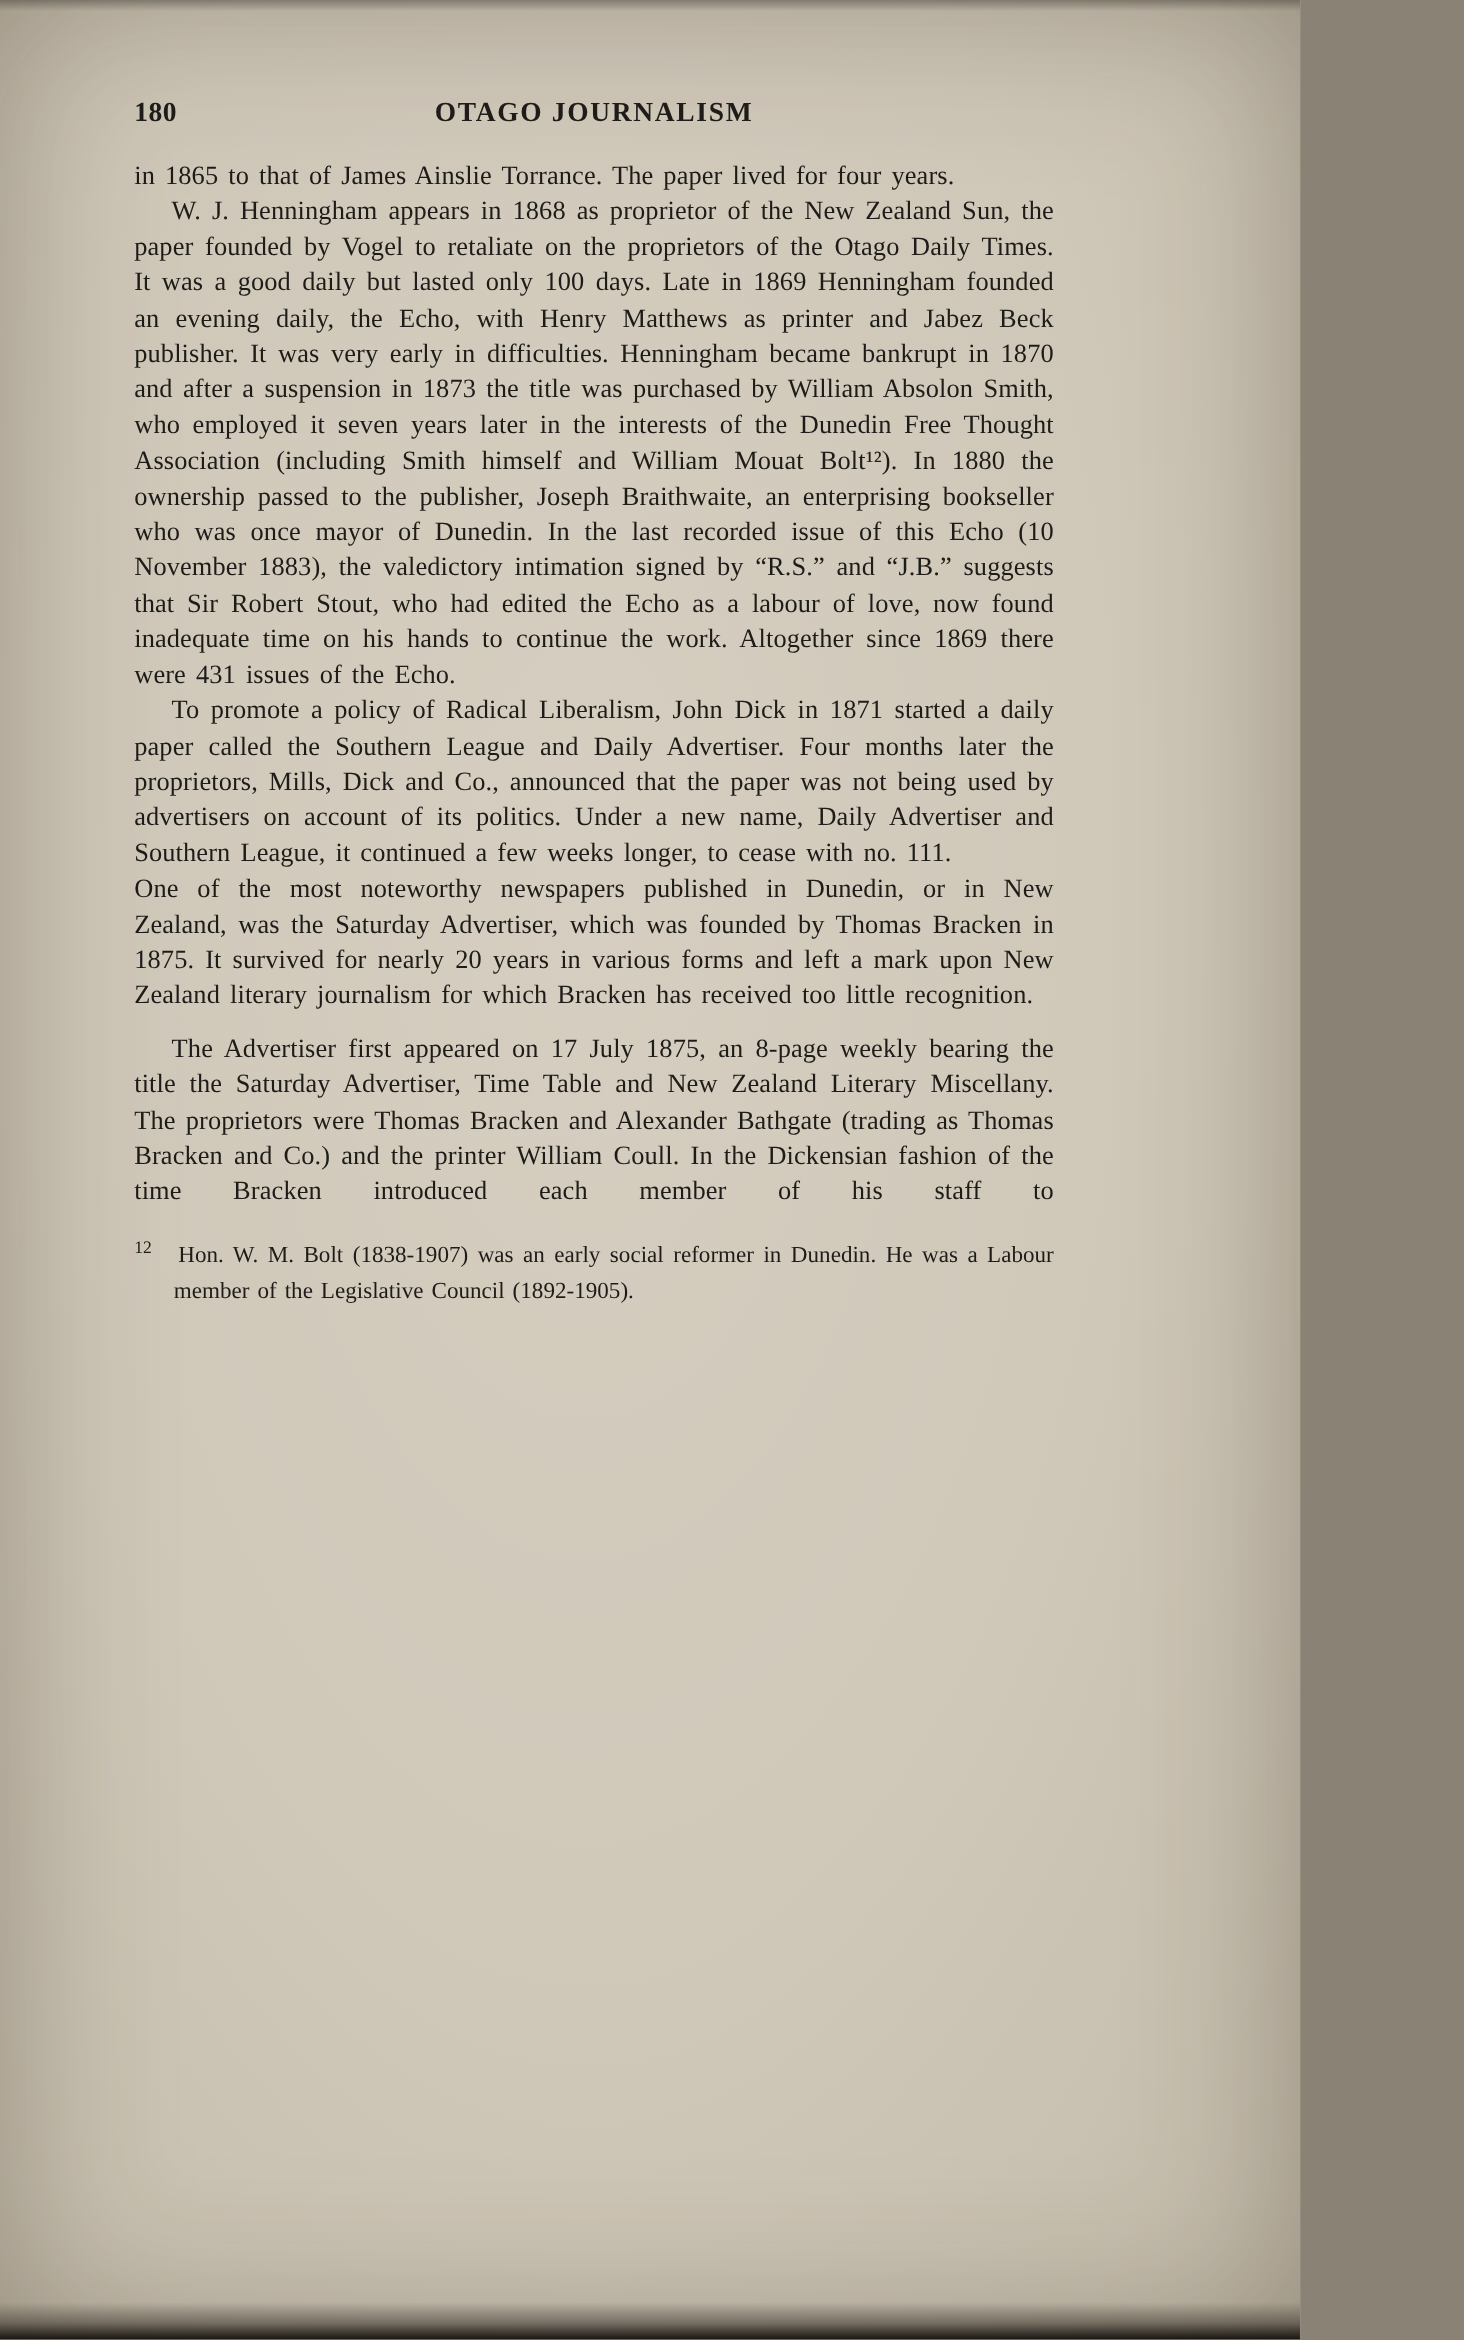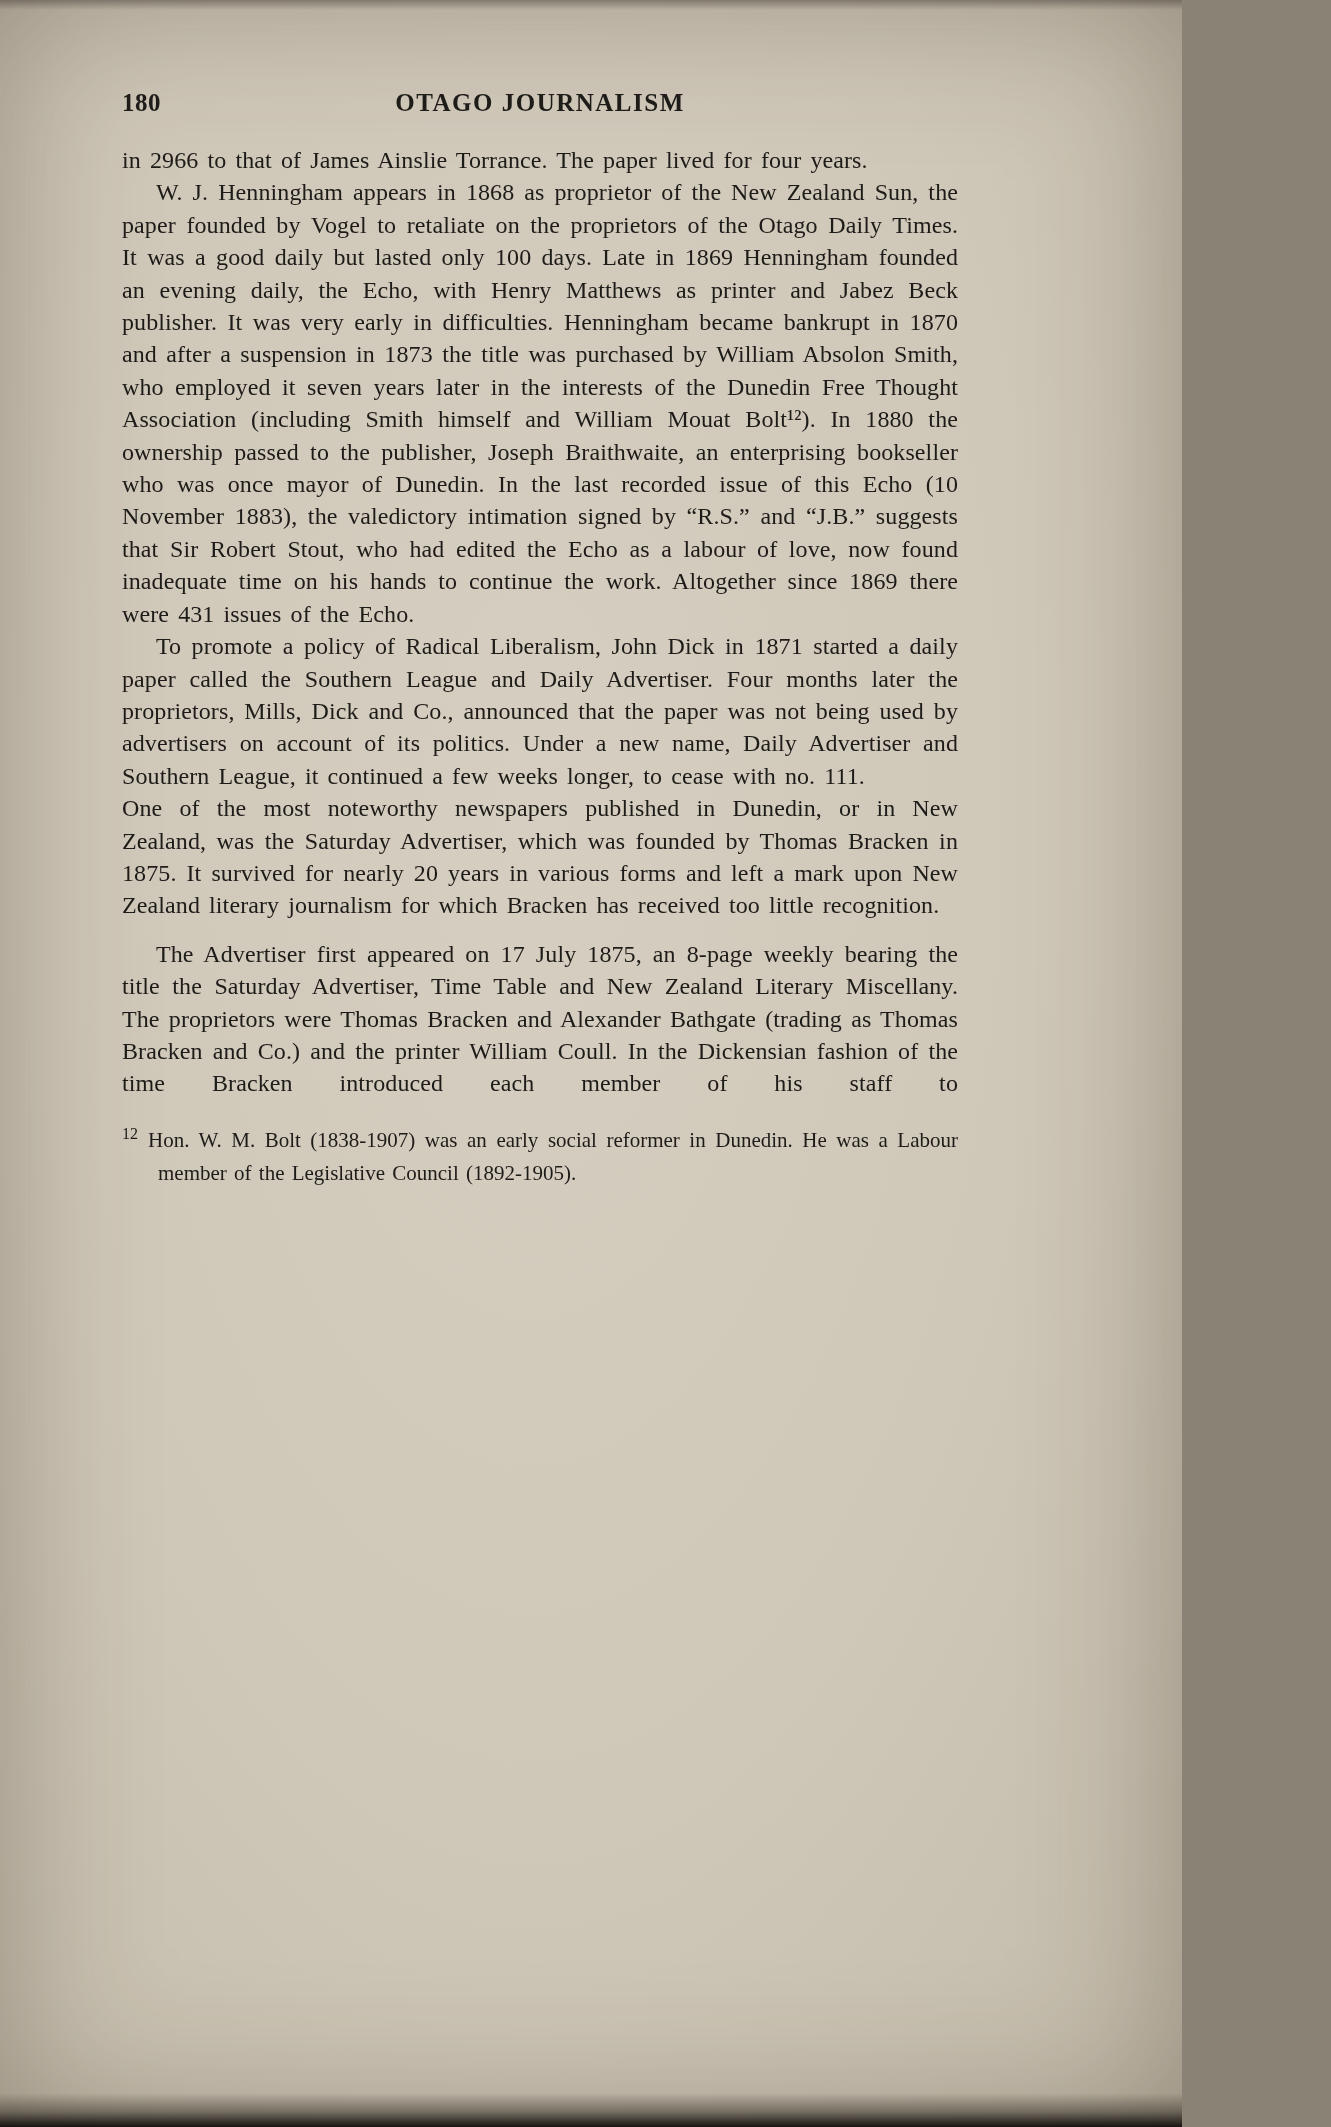--- a/index.html
+++ b/index.html
@@ -86,38 +86,38 @@
     font-size: 21px;
     line-height: 33px;
     text-align: justify;
     word-spacing: 2px;
     padding-left: 36px;
     text-indent: -36px;
   }
   .fn-marker {
     font-size: 16px;
     line-height: 0;
-    margin-right: 10px;
+    margin-right: 24px;
   }
 </style>
 </head>
 <body>
 
 <div class="scan">
   <div class="top-edge"></div>
 
   <div class="content">
 
     <header class="running-header">
       <span class="page-number">180</span>
       <span class="running-title">OTAGO JOURNALISM</span>
     </header>
 
     <main>
-      <p class="para">in 2966 to that of James Ainslie Torrance. The paper lived for four years.</p>
+      <p class="para">in 1865 to that of James Ainslie Torrance. The paper lived for four years.</p>
 
       <p class="para indent">W. J. Henningham appears in 1868 as proprietor of the New Zealand Sun, the paper founded by Vogel to retaliate on the proprietors of the Otago Daily Times. It was a good daily but lasted only 100 days. Late in 1869 Henningham founded an evening daily, the Echo, with Henry Matthews as printer and Jabez Beck publisher. It was very early in difficulties. Henningham became bankrupt in 1870 and after a suspension in 1873 the title was purchased by William Absolon Smith, who employed it seven years later in the interests of the Dunedin Free Thought Association (including Smith himself and William Mouat Bolt¹²). In 1880 the ownership passed to the publisher, Joseph Braithwaite, an enterprising bookseller who was once mayor of Dunedin. In the last recorded issue of this Echo (10 November 1883), the valedictory intimation signed by “R.S.” and “J.B.” suggests that Sir Robert Stout, who had edited the Echo as a labour of love, now found inadequate time on his hands to continue the work. Altogether since 1869 there were 431 issues of the Echo.</p>
 
       <p class="para indent">To promote a policy of Radical Liberalism, John Dick in 1871 started a daily paper called the Southern League and Daily Advertiser. Four months later the proprietors, Mills, Dick and Co., announced that the paper was not being used by advertisers on account of its politics. Under a new name, Daily Advertiser and Southern League, it continued a few weeks longer, to cease with no. 111.</p>
 
 
       <p class="para">One of the most noteworthy newspapers published in Dunedin, or in New Zealand, was the Saturday Advertiser, which was founded by Thomas Bracken in 1875. It survived for nearly 20 years in various forms and left a mark upon New Zealand literary journalism for which Bracken has received too little recognition.</p>
 
       <p class="para indent runon">The Advertiser first appeared on 17 July 1875, an 8-page weekly bearing the title the Saturday Advertiser, Time Table and New Zealand Literary Miscellany. The proprietors were Thomas Bracken and Alexander Bathgate (trading as Thomas Bracken and Co.) and the printer William Coull. In the Dickensian fashion of the time Bracken introduced each member of his staff to</p>
 

